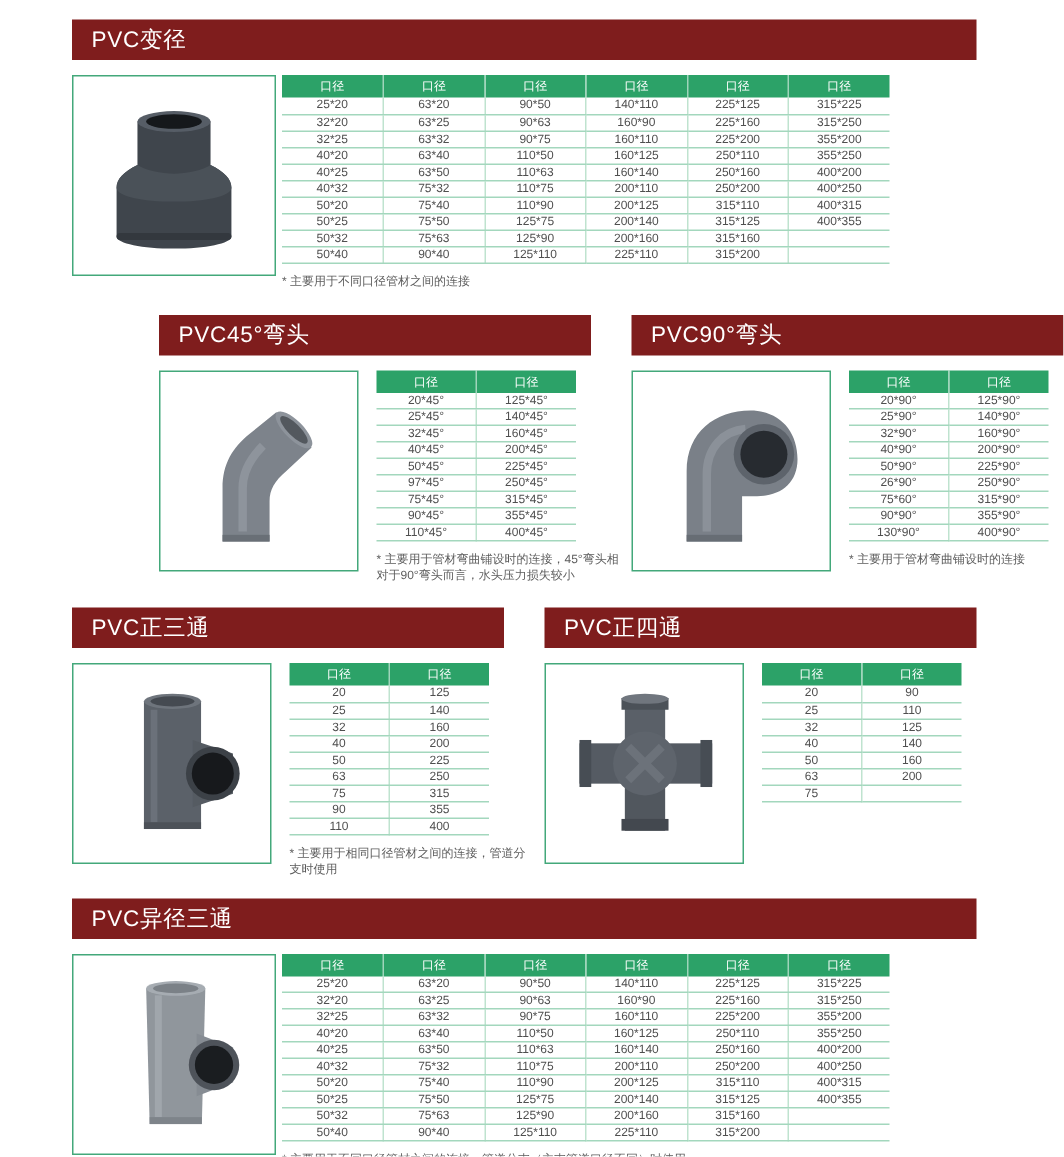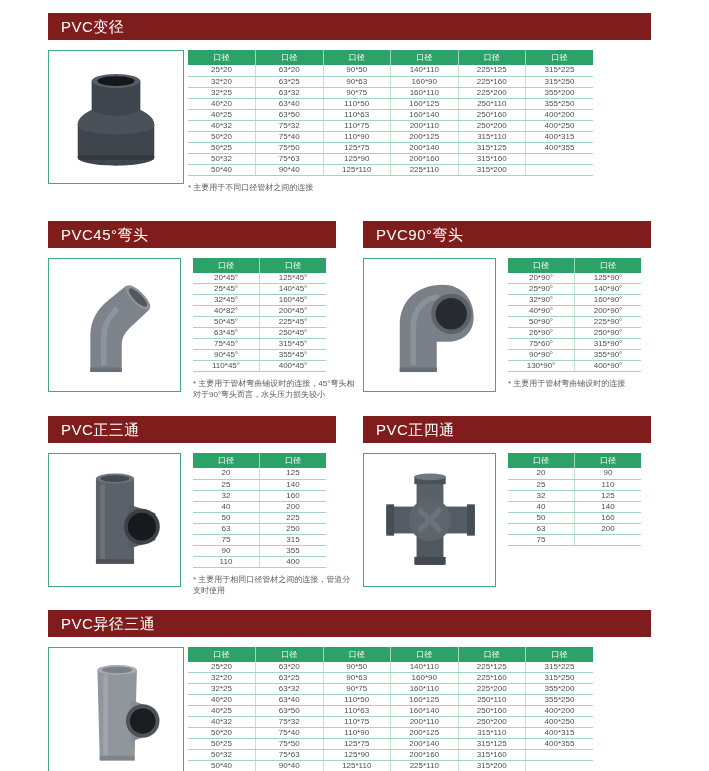--- a/index.html
+++ b/index.html
@@ -32,21 +32,21 @@
       border-bottom:1px solid #a3d7bd; border-right:1px solid #bfe3cf; height:11px; }
   td:last-child { border-right:none; }
 
   .note { font-size:8px; line-height:11px; color:#5d5d5d; margin-top:6px; }
   .half .note { width:162px; }
 
   .row2 { display:flex; margin-top:17px; }
   .row2 .half + .half { margin-left:27px; }
   .half { width:288px; flex:none; }
   #section-elbow45, #section-tee { }
-  #row-elbows { margin-top:28px; }
+  #row-elbows { margin-top:17px;justify-content:flex-end; }
   #row-tees { margin-top:16px; }
   #section-reducing-tee { margin-top:14px; }
 </style>
 </head>
 <body>
 
 <div class="page">
 
   <section class="full" id="section-reducer">
     <div class="bar">
@@ -193,29 +193,29 @@
                 </tr>
                 <tr>
                   <td>25*45°</td>
                   <td>140*45°</td>
                 </tr>
                 <tr>
                   <td>32*45°</td>
                   <td>160*45°</td>
                 </tr>
                 <tr>
-                  <td>40*82°</td>
+                  <td>40*45°</td>
                   <td>200*45°</td>
                 </tr>
                 <tr>
                   <td>50*45°</td>
                   <td>225*45°</td>
                 </tr>
                 <tr>
-                  <td>63*45°</td>
+                  <td>97*45°</td>
                   <td>250*45°</td>
                 </tr>
                 <tr>
                   <td>75*45°</td>
                   <td>315*45°</td>
                 </tr>
                 <tr>
                   <td>90*45°</td>
                   <td>355*45°</td>
                 </tr>

